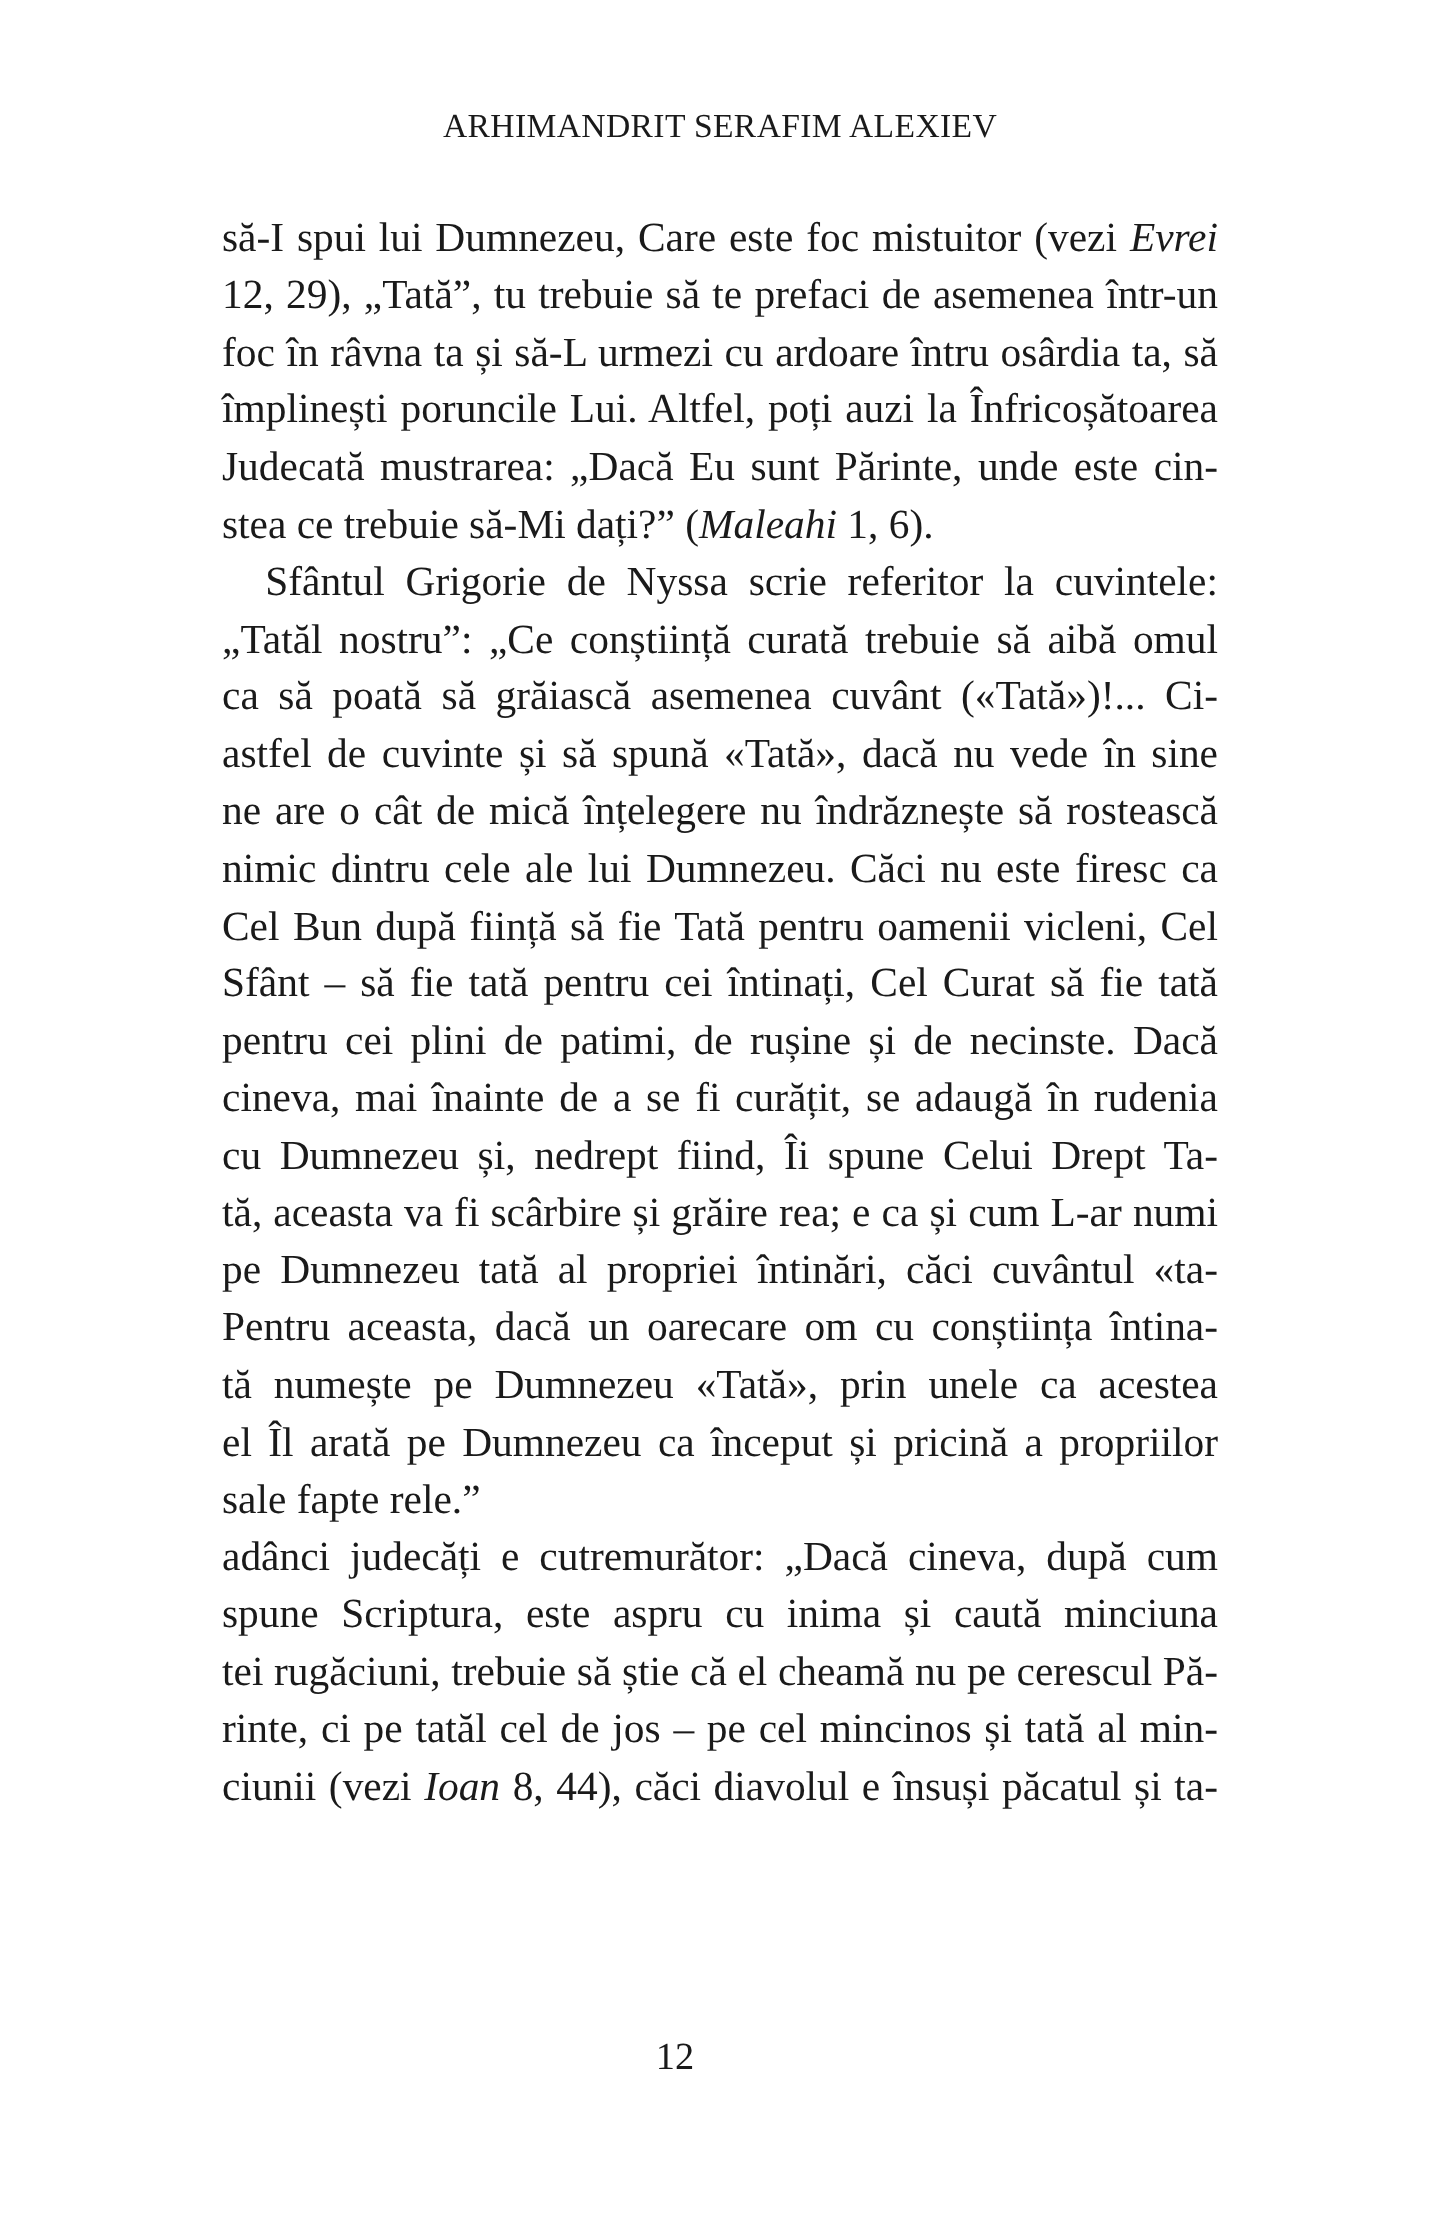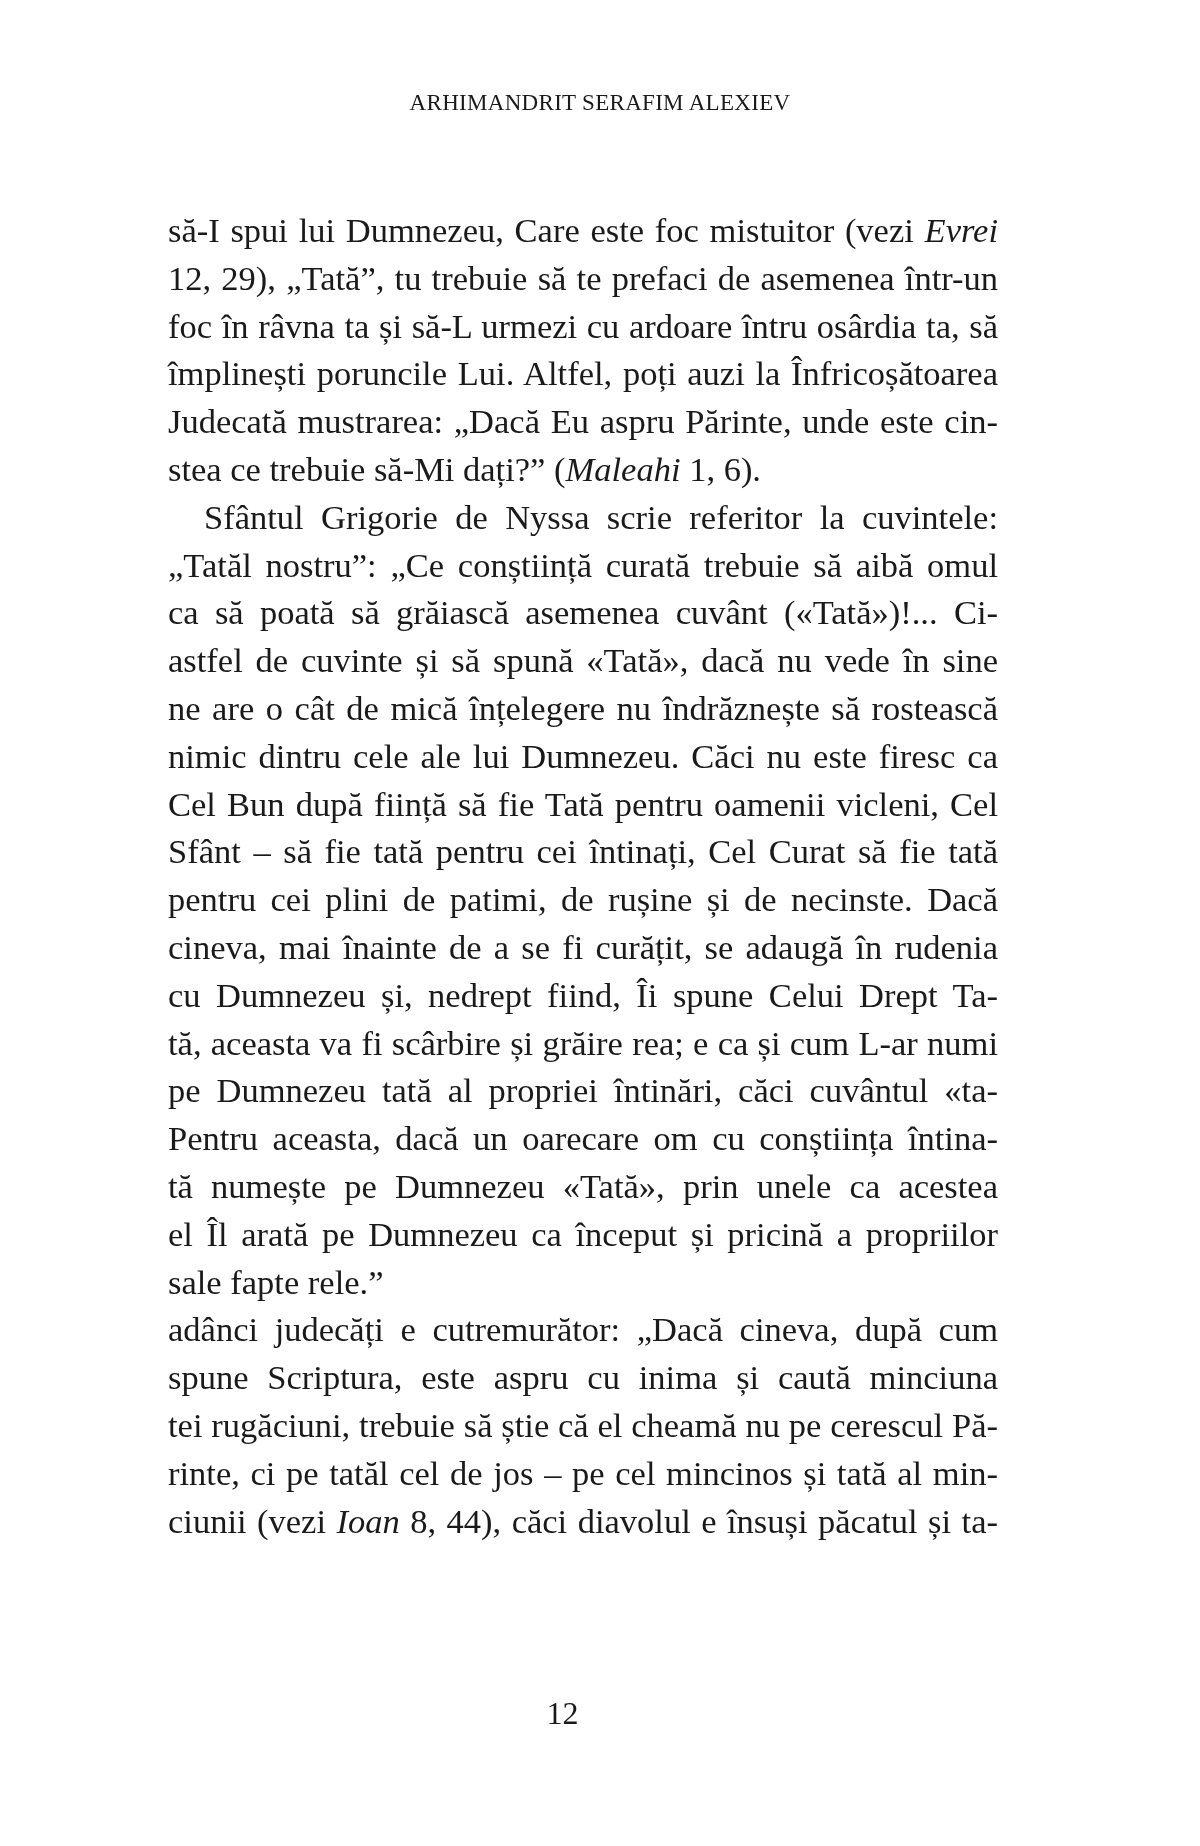--- a/index.html
+++ b/index.html
@@ -1,37 +1,37 @@
 <!DOCTYPE html>
 <html><head>
 <meta charset="utf-8">
 <style>
   html, body { margin: 0; padding: 0; background: #ffffff; }
   body { width: 1200px; height: 1846px; position: relative; overflow: hidden; color: #1a1a1a; font-family: "Liberation Serif", "DejaVu Serif", serif; }
   .page { position: absolute; left: 0; top: 0; width: 1200px; height: 1846px; }
-  .running-head { position: absolute; top: 90px; left: 0; width: 1200px; text-align: center; font-size: 23px; letter-spacing: 0.3px; }
-  .body-text { position: absolute; top: 175px; left: 168px; width: 830px; margin-top: 32px; }
+  .running-head { position: absolute; top: 90px; left: 0; width: 1200px; text-align: center; font-size: 28px; letter-spacing: 0.3px; }
+  .body-text { position: absolute; top: 175px; left: 185px; width: 830px; }
   .line { font-size: 34.5px; line-height: 47.8px; height: 47.8px; white-space: nowrap; text-align: justify; text-align-last: justify; }
   .line.last { text-align-last: left; }
   .line.indent { padding-left: 36px; }
   .line i { font-style: italic; }
   .page-number { position: absolute; top: 1695px; left: 0; width: 1125px; text-align: center; font-size: 32px; }
 </style>
 </head>
 <body>
 
 <div class="page">
   <div class="running-head">ARHIMANDRIT SERAFIM ALEXIEV</div>
   <div class="body-text" id="body-text">
       <div>
         <div class="line"><span>să-I spui lui Dumnezeu, Care este foc mistuitor (vezi </span><i>Evrei</i></div>
         <div class="line"><span>12, 29), „Tată”, tu trebuie să te prefaci de asemenea într-un</span></div>
         <div class="line"><span>foc în râvna ta și să-L urmezi cu ardoare întru osârdia ta, să</span></div>
         <div class="line"><span>împlinești poruncile Lui. Altfel, poți auzi la Înfricoșătoarea</span></div>
-        <div class="line"><span>Judecată mustrarea: „Dacă Eu aspru Părinte, unde este cin-</span></div>
+        <div class="line"><span>Judecată mustrarea: „Dacă Eu sunt Părinte, unde este cin-</span></div>
         <div class="line last"><span>stea ce trebuie să-Mi dați?” (</span><i>Maleahi</i><span> 1, 6).</span></div>
       </div>
       <div>
         <div class="line indent"><span>Sfântul Grigorie de Nyssa scrie referitor la cuvintele:</span></div>
         <div class="line"><span>„Tatăl nostru”: „Ce conștiință curată trebuie să aibă omul</span></div>
         <div class="line"><span>ca să poată să grăiască asemenea cuvânt («Tată»)!... Ci-</span></div>
         <div class="line"><span>astfel de cuvinte și să spună «Tată», dacă nu vede în sine</span></div>
         <div class="line"><span>ne are o cât de mică înțelegere nu îndrăznește să rostească</span></div>
         <div class="line"><span>nimic dintru cele ale lui Dumnezeu. Căci nu este firesc ca</span></div>
         <div class="line"><span>Cel Bun după ființă să fie Tată pentru oamenii vicleni, Cel</span></div>

